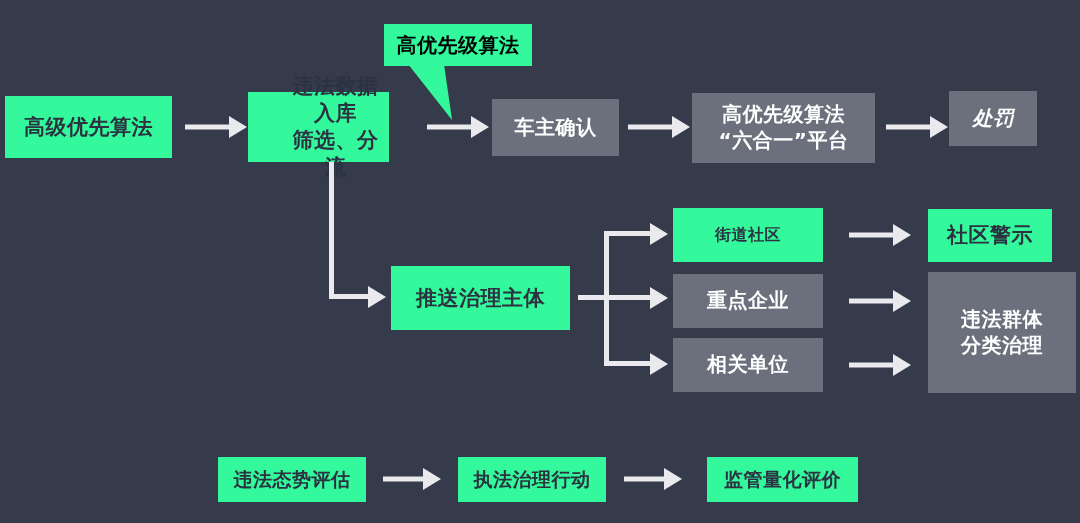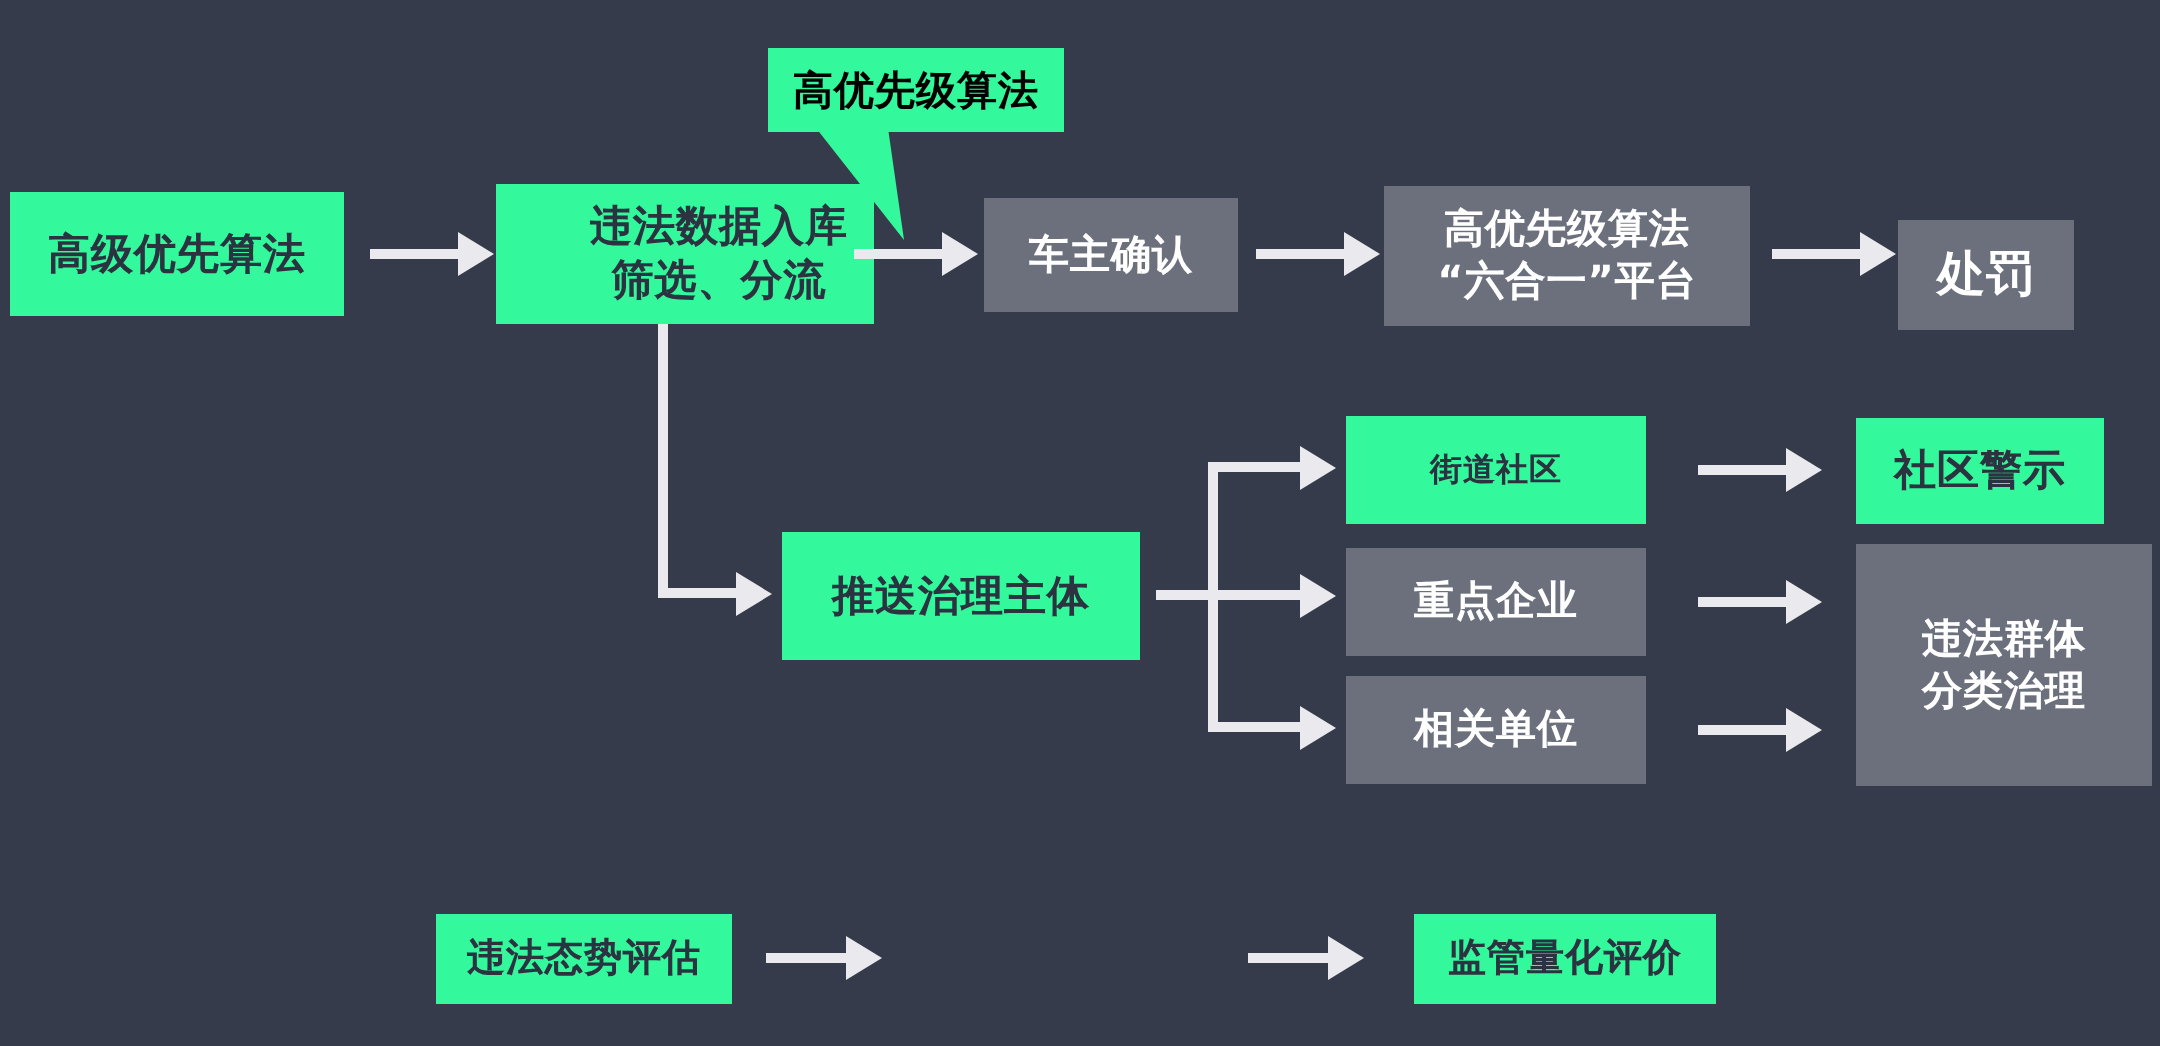--- a/index.html
+++ b/index.html
@@ -85,21 +85,21 @@
 
 <div id="canvas">
 
   <div class="node green" style="left:5px; top:96px; width:167px; height:62px; font-size:21px;font-family:Liberation Serif, serif;">高级优先算法</div>
 
   <div class="arrow" style="left:185px; top:127px; width:62px;">
     <div class="shaft" style="width:46px;"></div>
     <div class="head" style="left:44px;"></div>
   </div>
 
-  <div class="node green" style="left:248px; top:92px; width:189px; height:70px; font-size:21px;padding-left:34px;">违法数据入库
+  <div class="node green" style="left:248px; top:92px; width:141px; height:70px; font-size:21px;padding-left:34px;">违法数据入库
 筛选、分流</div>
 
   <div class="arrow" style="left:427px; top:127px; width:62px;">
     <div class="shaft" style="width:46px;"></div>
     <div class="head" style="left:44px;"></div>
   </div>
 
   <div class="node gray" style="left:492px; top:99px; width:127px; height:57px; font-size:20px;">车主确认</div>
 
   <div class="arrow" style="left:628px; top:127px; width:62px;">
@@ -108,21 +108,21 @@
   </div>
 
   <div class="node gray" style="left:692px; top:93px; width:183px; height:70px; font-size:20px;">高优先级算法
 “六合一”平台</div>
 
   <div class="arrow" style="left:886px; top:127px; width:62px;">
     <div class="shaft" style="width:46px;"></div>
     <div class="head" style="left:44px;"></div>
   </div>
 
-  <div class="node gray" style="left:949px; top:110px; width:88px; height:55px; font-size:24px;">处罚</div>
+  <div class="node gray" style="left:949px; top:91px; width:88px; height:55px; font-size:20px;font-style:italic;">处罚</div>
 
   <div class="callout" style="left:384px; top:24px; width:148px; height:42px; font-size:20px;">高优先级算法</div>
   <svg style="position:absolute; left:396px; top:64px; width:70px; height:56px;" viewBox="0 0 70 56" xmlns="http://www.w3.org/2000/svg">
     <polygon points="12,0 48,0 56,56" fill="#33f99c"></polygon>
   </svg>
 
   <div class="vline" style="left:329px; top:162px; height:137px;"></div>
   <div class="hline" style="left:329px; top:294px; width:42px;"></div>
   <div class="arrow" style="left:368px; top:297px; width:20px;">
     <div class="head" style="left:0px;"></div>
@@ -174,20 +174,21 @@
   <div class="node gray" style="left:928px; top:272px; width:148px; height:121px; font-size:20px;">违法群体
 分类治理</div>
 
   <div class="node green" style="left:218px; top:457px; width:148px; height:45px; font-size:19px;">违法态势评估</div>
 
   <div class="arrow" style="left:383px; top:479px; width:62px;">
     <div class="shaft" style="width:44px;"></div>
     <div class="head" style="left:40px;"></div>
   </div>
 
+  <div class="node green" style="left:458px; top:457px; width:148px; height:45px; font-size:19px;">执法治理行动</div>
 
   <div class="arrow" style="left:624px; top:479px; width:62px;">
     <div class="shaft" style="width:44px;"></div>
     <div class="head" style="left:40px;"></div>
   </div>
 
   <div class="node green" style="left:707px; top:457px; width:151px; height:45px; font-size:19px;">监管量化评价</div>
 
 </div>
 

